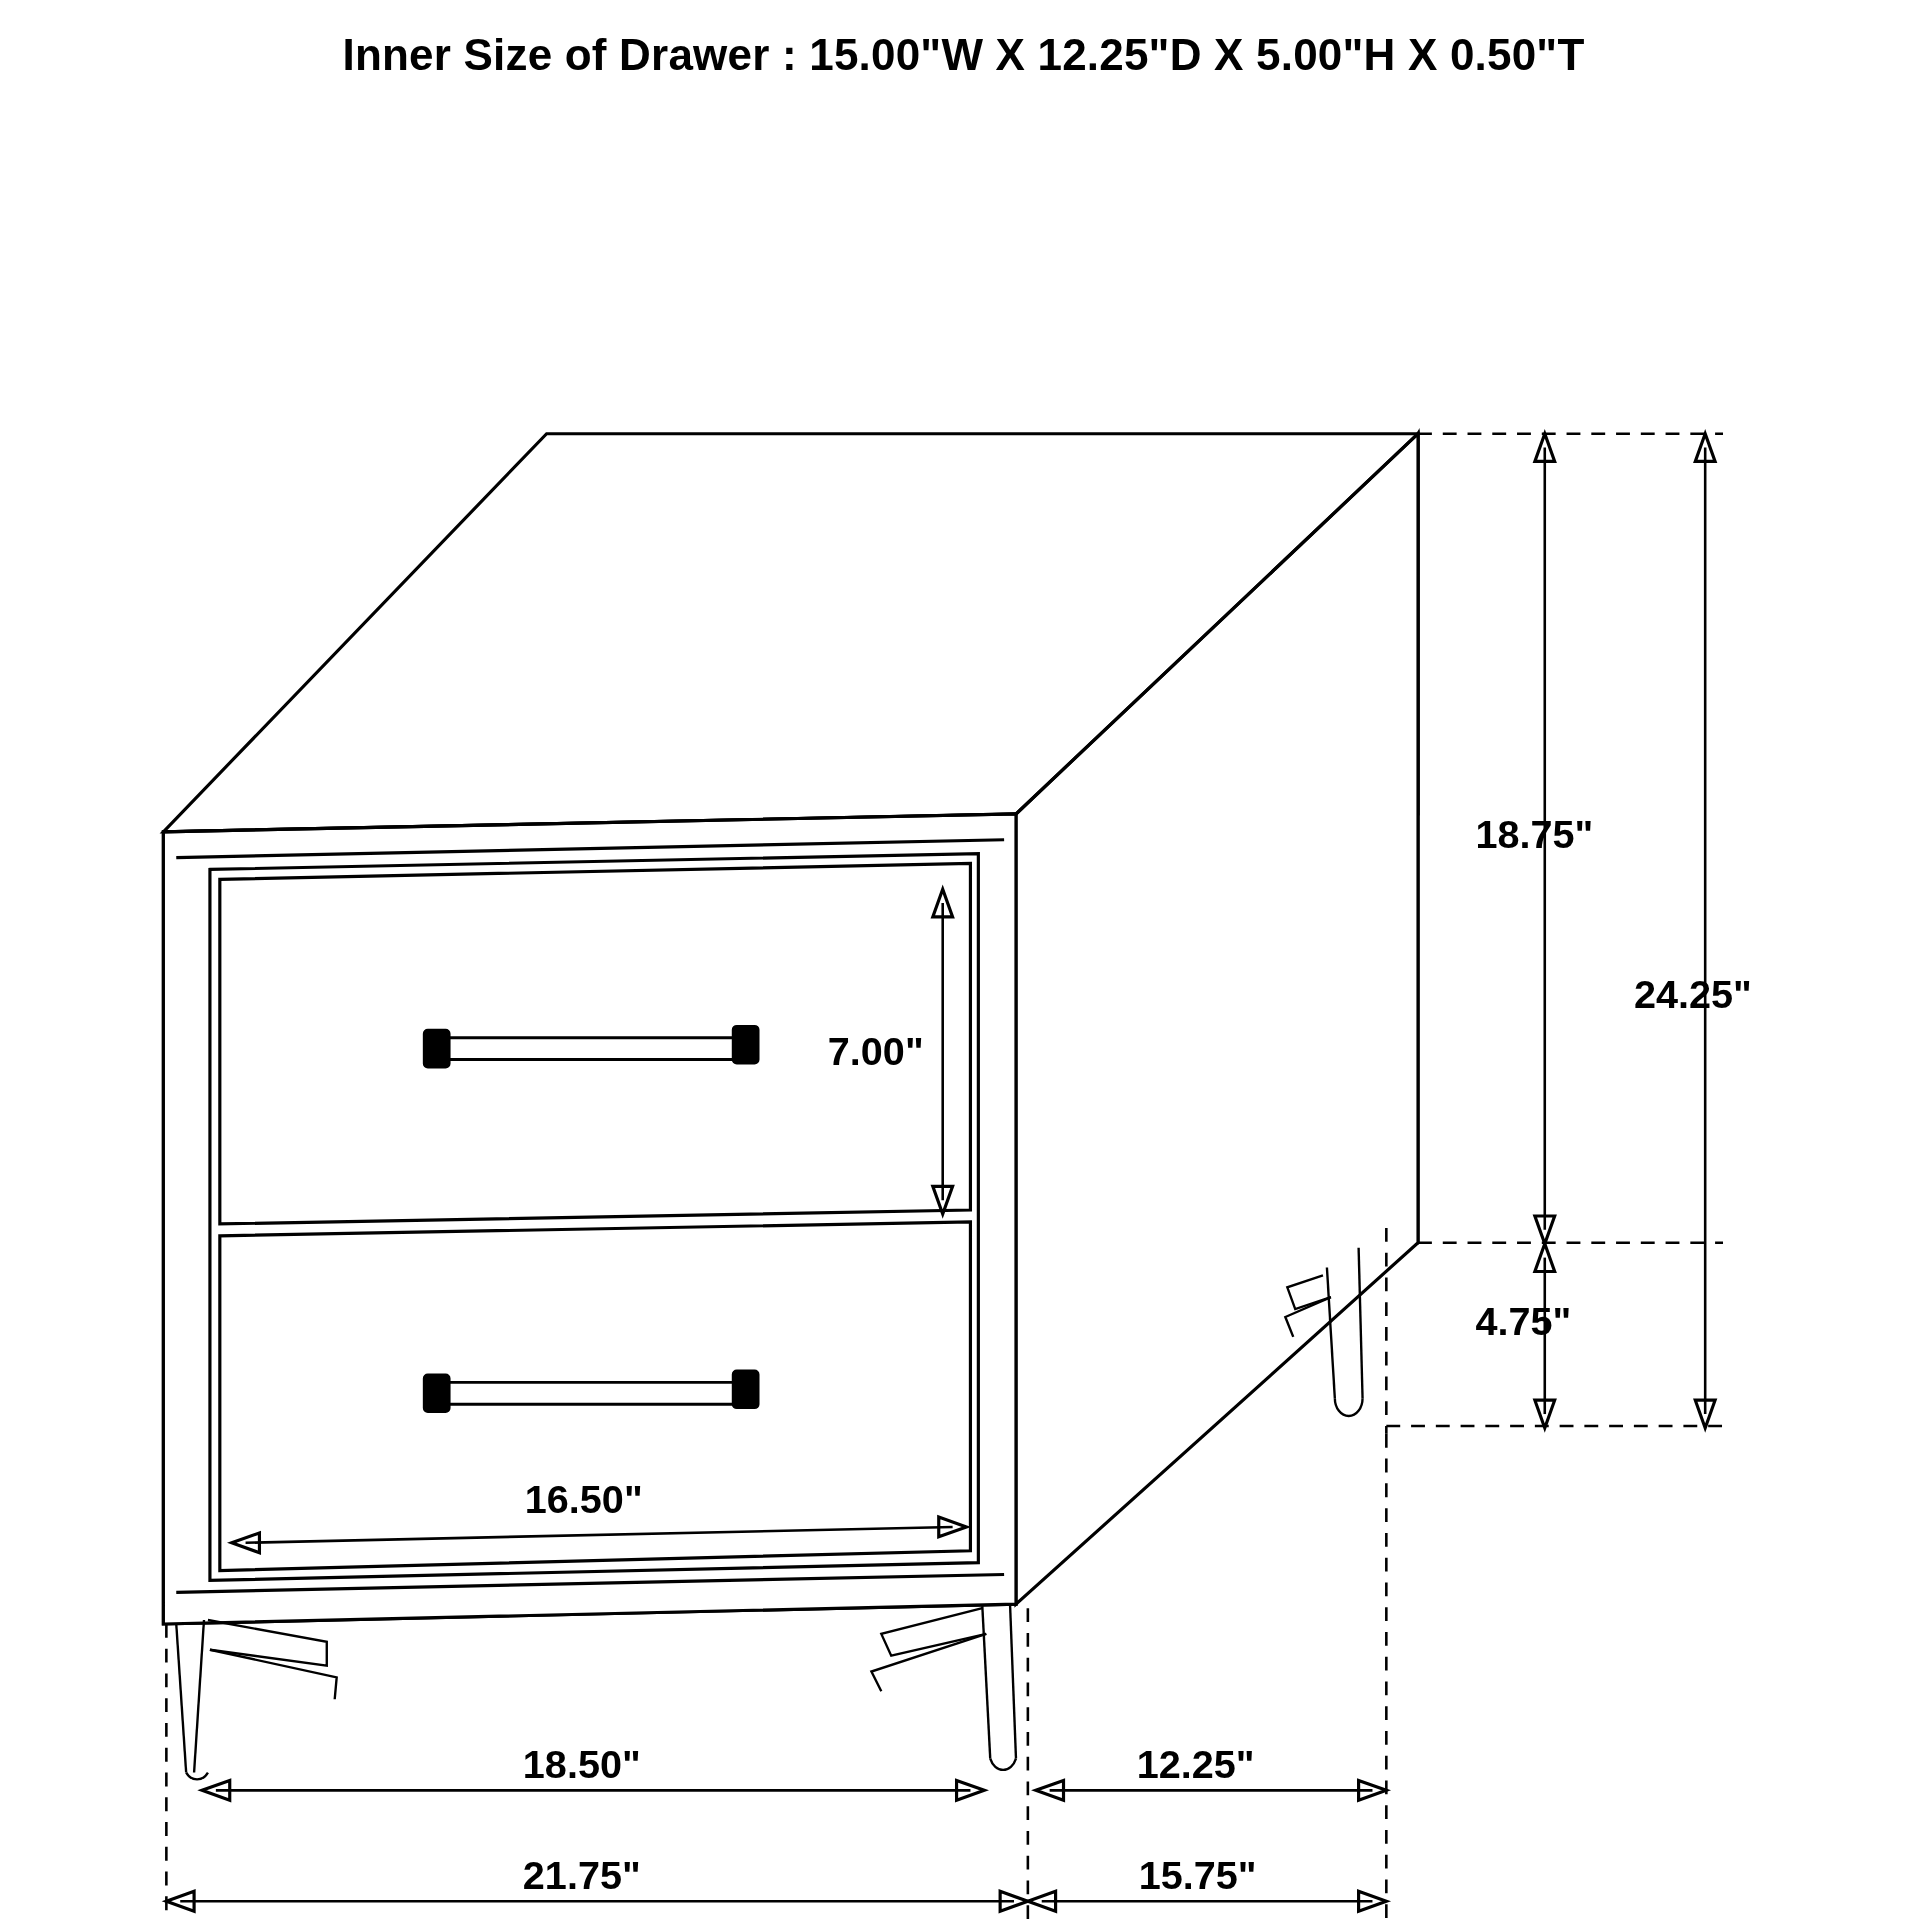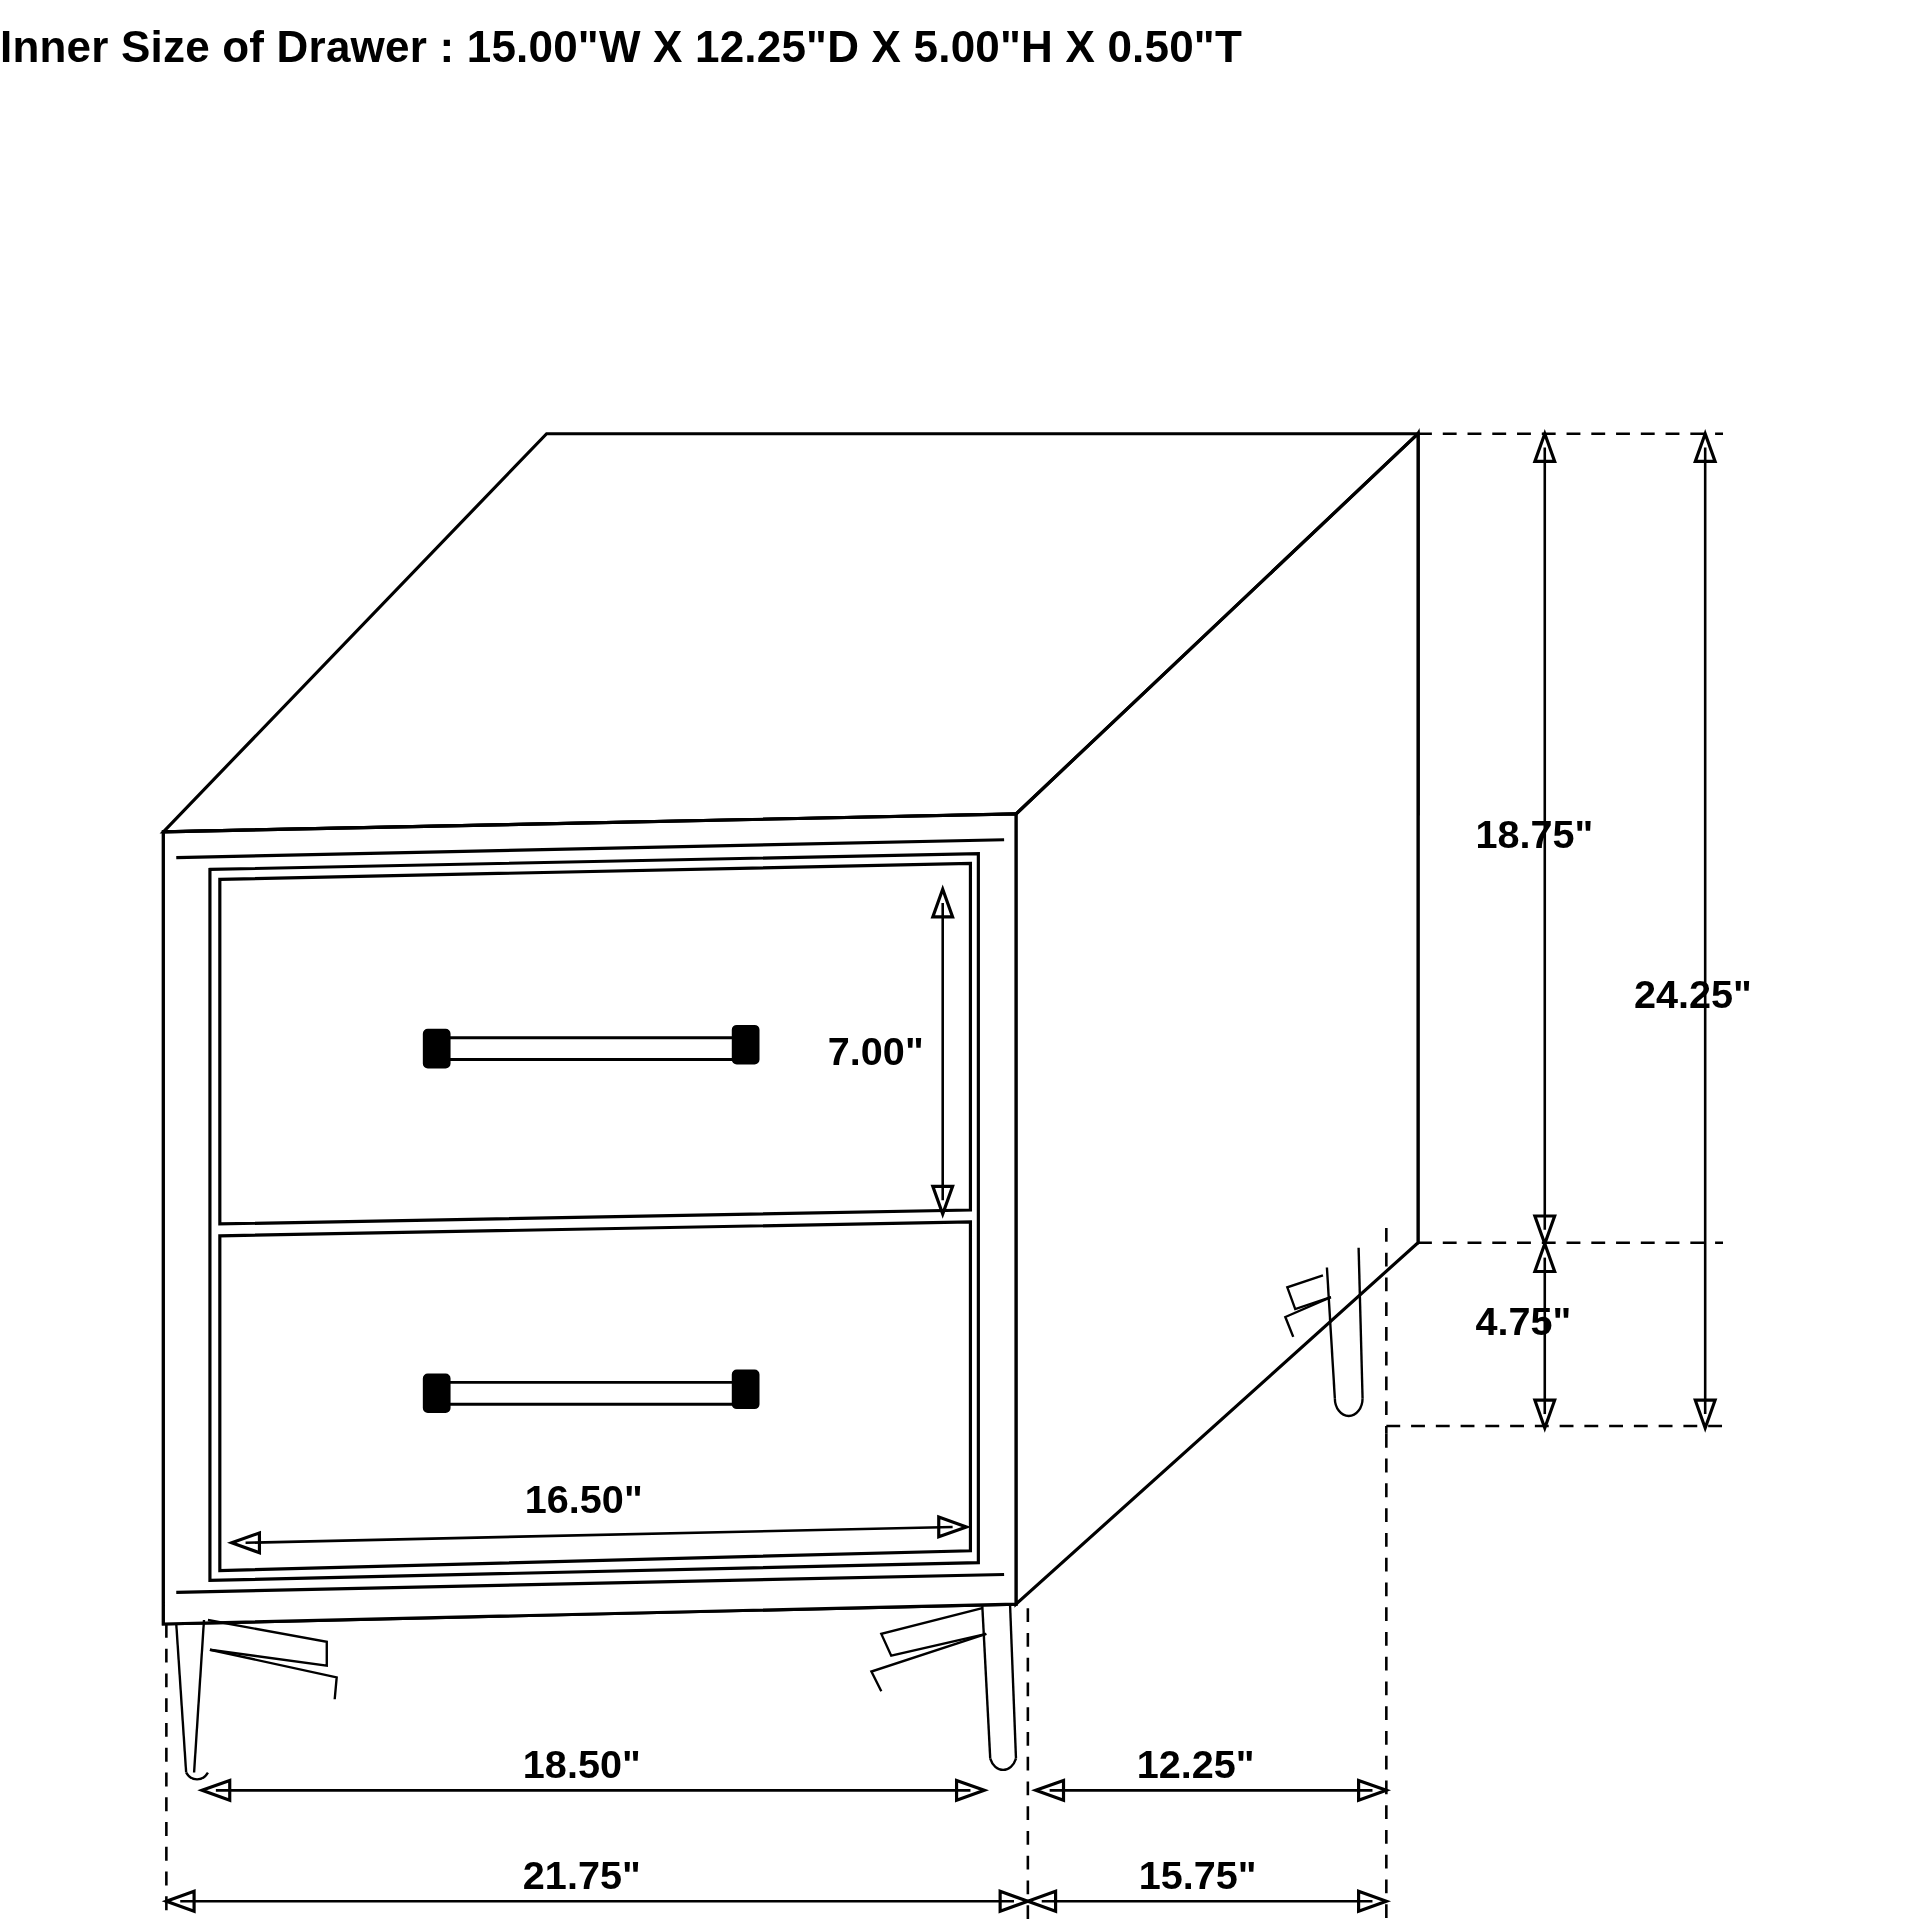--- a/index.html
+++ b/index.html
@@ -14,23 +14,24 @@
     color: #000000;
     overflow: hidden;
   }
   #stage {
     position: relative;
     width: 1927px;
     height: 1927px;
   }
   #title {
     position: absolute;
-    top: 22px;
+    top: 30px;
     left: 0;
     width: 1927px;
+    text-align: center;
     font-size: 44px;
     font-weight: bold;
     letter-spacing: 0.2px;
   }
   svg#drawing {
     position: absolute;
     top: 0;
     left: 0;
     width: 1927px;
     height: 1927px;

